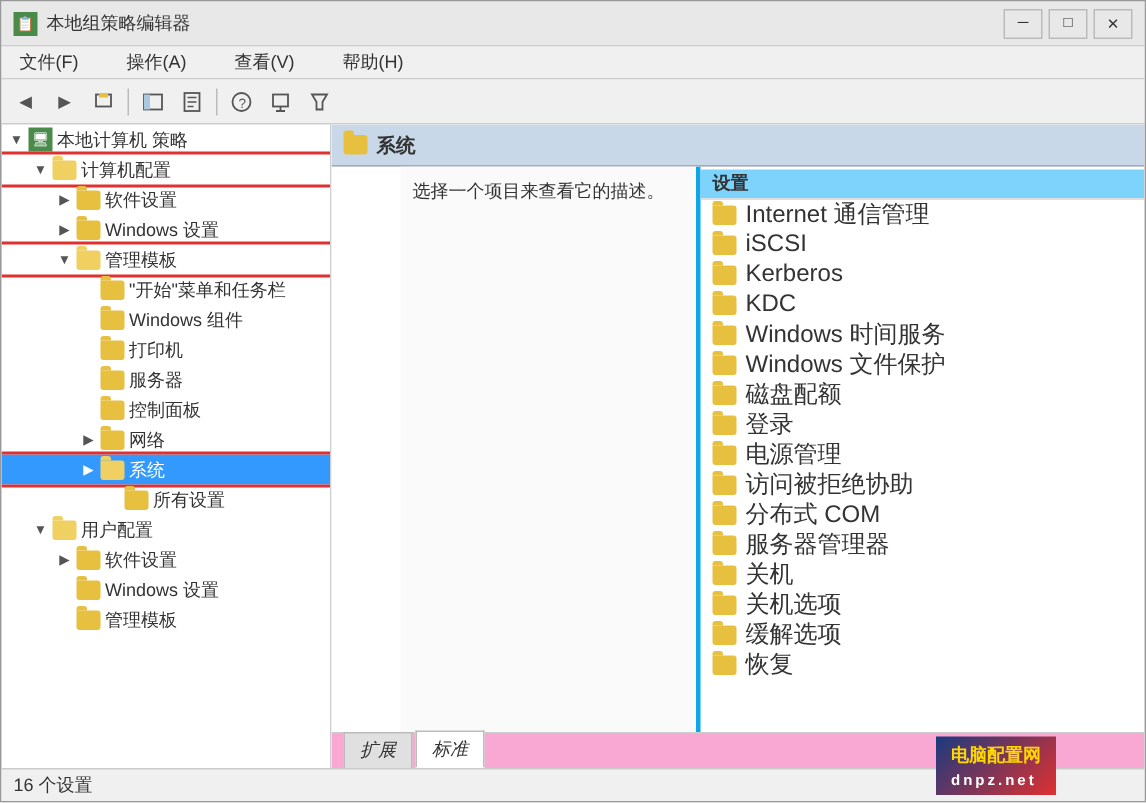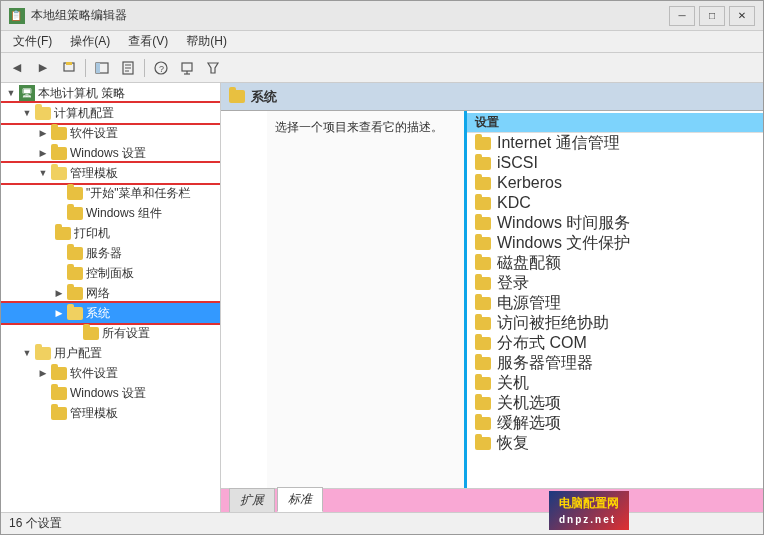--- a/index.html
+++ b/index.html
@@ -61,21 +61,21 @@
       align-items: center;
       justify-content: center;
       cursor: pointer;
       font-size: 10px;
       color: #333;
     }
     .menu-bar {
       background: #f0f0f0;
       padding: 2px 4px;
       display: flex;
-      gap: 2px;
+      gap: 16px;
       border-bottom: 1px solid #ccc;
       height: 22px;
       align-items: center;
     }
     .menu-item {
       padding: 2px 8px;
       cursor: pointer;
       font-size: 12px;
       color: #333;
     }
@@ -409,21 +409,21 @@
         <span class="folder-icon"></span>
         <span class="tree-label">"开始"菜单和任务栏</span>
       </div>
 
       <div class="tree-item" style="padding-left:50px;">
         <span class="tree-expand"> </span>
         <span class="folder-icon"></span>
         <span class="tree-label">Windows 组件</span>
       </div>
 
-      <div class="tree-item" style="padding-left:38px;">
+      <div class="tree-item" style="padding-left:50px;">
         <span class="tree-expand"> </span>
         <span class="folder-icon"></span>
         <span class="tree-label">打印机</span>
       </div>
 
       <div class="tree-item" style="padding-left:50px;">
         <span class="tree-expand"> </span>
         <span class="folder-icon"></span>
         <span class="tree-label">服务器</span>
       </div>
@@ -564,20 +564,20 @@
       <div class="bottom-tabs">
         <div class="tab">扩展</div>
         <div class="tab active">标准</div>
       </div>
     </div>
   </div>
 
   <div class="status-bar">
     <span>16 个设置</span>
 
-    <div style="position:absolute;bottom:0;right:15px;width:200px;height:50px;display:flex;align-items:center;justify-content:flex-start;pointer-events:none;">
+    <div style="position:absolute;bottom:0;right:0;width:200px;height:50px;display:flex;align-items:center;justify-content:center;pointer-events:none;">
       <div style="background:linear-gradient(135deg,#1a3a80,#e03030);padding:4px 10px;color:white;font-size:12px;font-weight:bold;font-family:Arial,sans-serif;">
         <span style="color:#ffd700;">电脑配置网</span><br>
         <span style="font-size:10px;letter-spacing:2px;">dnpz.net</span>
       </div>
     </div>
   </div>
 </div>
 
 </body></html>

